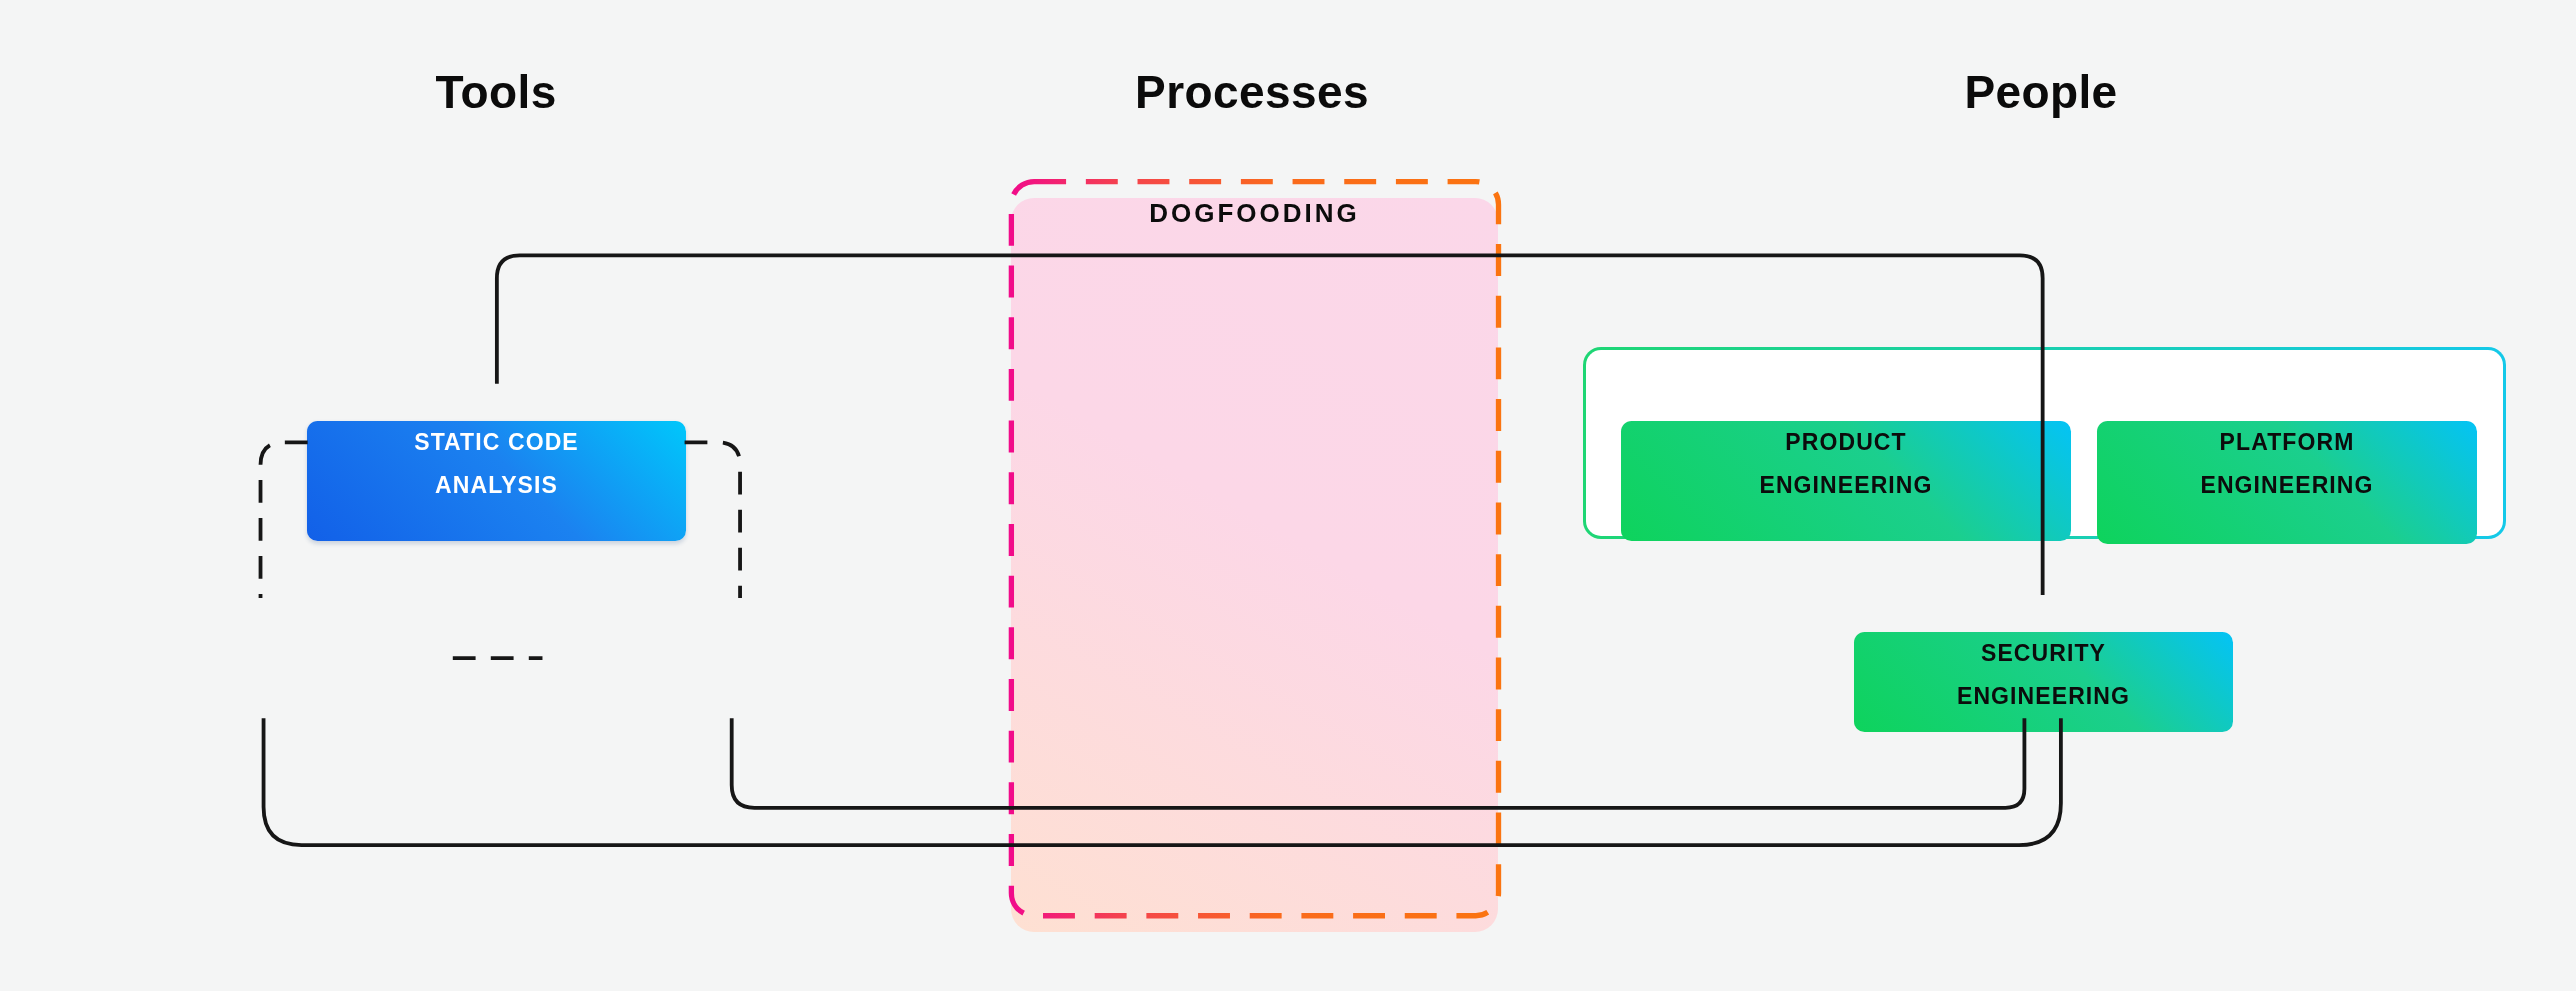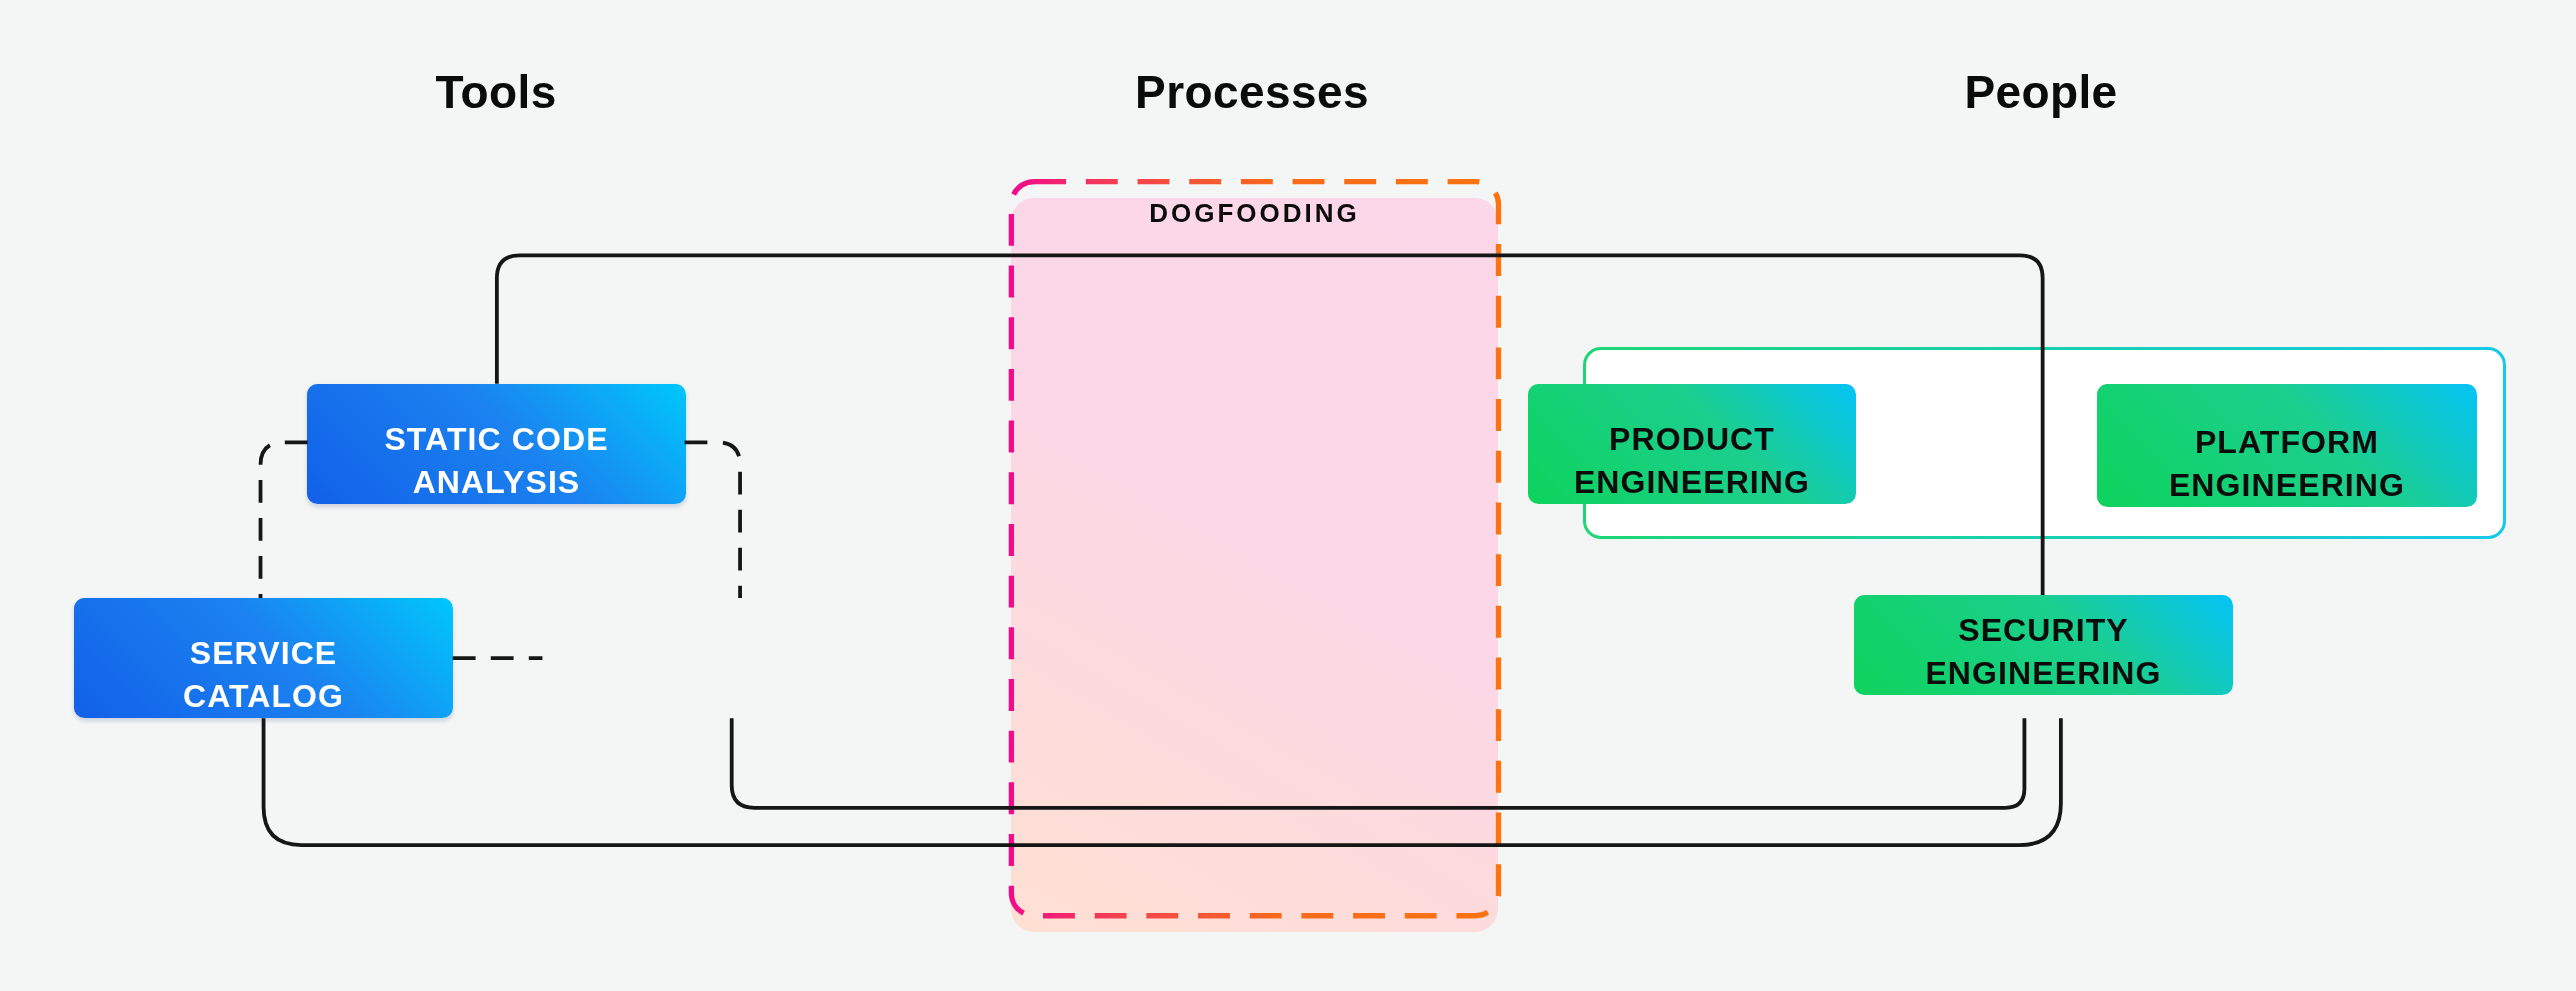--- a/index.html
+++ b/index.html
@@ -15,29 +15,30 @@
     transform:translateX(-50%);
     font-size:46px;
     font-weight:bold;
     color:#0b0b0b;
     letter-spacing:0.4px;
     white-space:nowrap;
   }
   .node{
     position:absolute;
     display:flex;
-    align-items:flex-end;
+    align-items:flex-start;
     justify-content:center;
     text-align:center;
     border-radius:10.6px;
     font-weight:bold;
-    font-size:32px;
+    font-size:23px;
     line-height:43px;
     letter-spacing:1.1px;
     white-space:pre-line;
+    margin-top:37px;
   }
   .node.blue{
     background:linear-gradient(45deg,#1260e8 0%,#1b82f0 55%,#00c7fb 100%);
     color:#ffffff;
     box-shadow:0 2.3px 4.6px rgba(20,60,120,0.18);
   }
   .node.green{
     background:linear-gradient(45deg,#0ed35c 0%,#1bcf8e 60%,#04c3f6 100%);
     color:#0c0c0c;
   }
@@ -78,40 +79,36 @@
   <div class="col-heading" style="left:496px;top:65px">Tools</div>
   <div class="col-heading" style="left:2041px;top:65px">People</div>
   <div class="col-heading" style="left:1252px;top:65px">Processes</div>
 
   <div class="pink-zone">
     <span class="zone-label">DOGFOODING</span>
   </div>
 
   <div class="group-box"></div>
 
-  <div class="node green" style="left:1528px;top:384px;width:328px;height:120px">
+  <div class="node green" style="left:1621px;top:384px;width:450px;height:120px">
     <span>PRODUCT
 ENGINEERING</span>
   </div>
   <div class="node green" style="left:2097px;top:384px;width:380px;height:123px">
     <span>PLATFORM
 ENGINEERING</span>
   </div>
   <div class="node green" style="left:1854px;top:595px;width:379px;height:100px">
     <span>SECURITY
 ENGINEERING</span>
   </div>
 
   <div class="node blue" style="left:307px;top:384px;width:379px;height:120px">
     <span>STATIC CODE
 ANALYSIS</span>
-  </div>
-  <div class="node blue" style="left:74px;top:598px;width:379px;height:120px">
-    <span>SERVICE
-CATALOG</span>
   </div>
 
   <svg class="overlay" width="2576" height="991" viewBox="0 0 3388 1304">
     <defs>
       <linearGradient id="pinkDashGrad" x1="0" y1="0" x2="1" y2="0">
         <stop offset="0" stop-color="#f10b8a"></stop>
         <stop offset="0.22" stop-color="#f4414f"></stop>
         <stop offset="0.55" stop-color="#fa6a1c"></stop>
         <stop offset="1" stop-color="#fb7410"></stop>
       </linearGradient>

